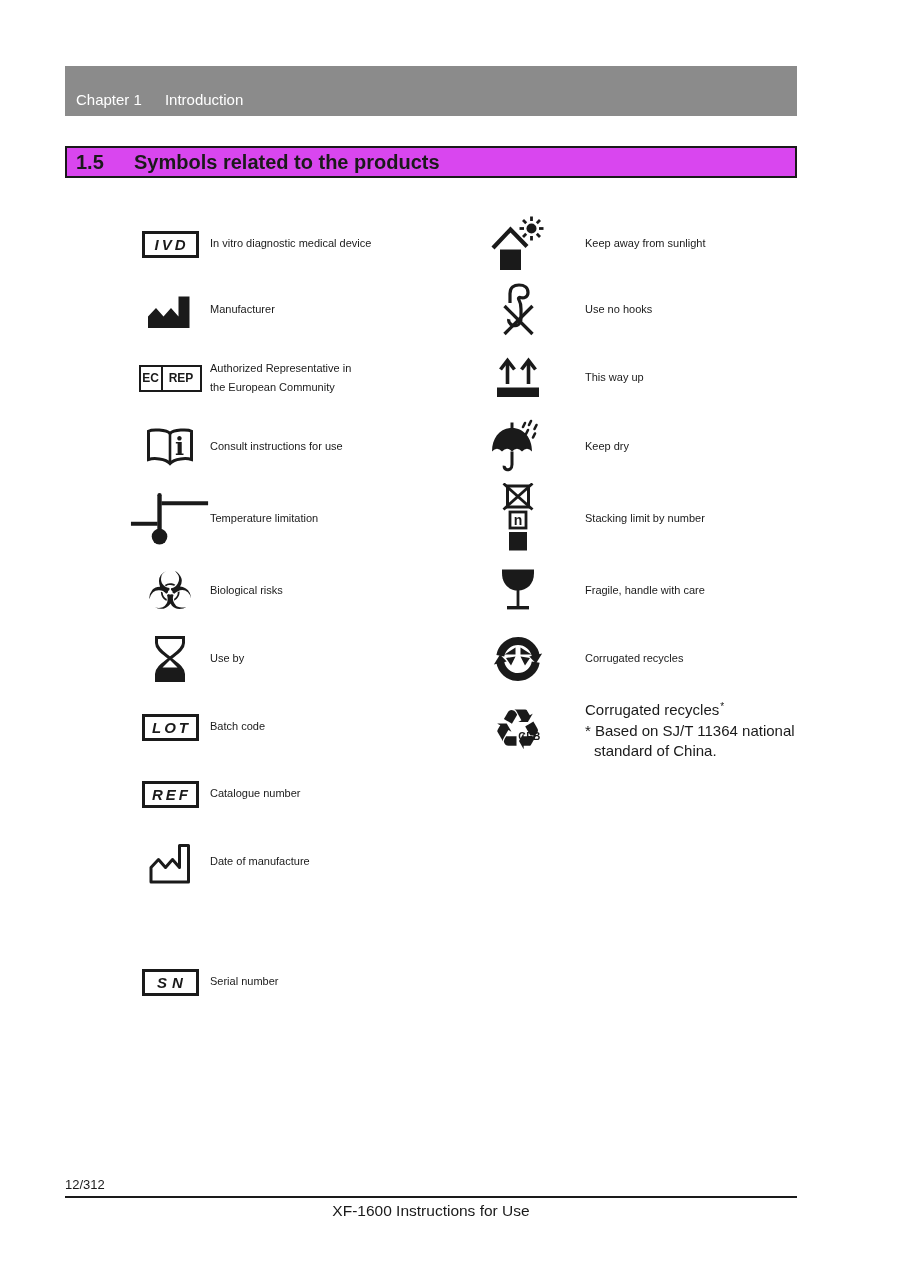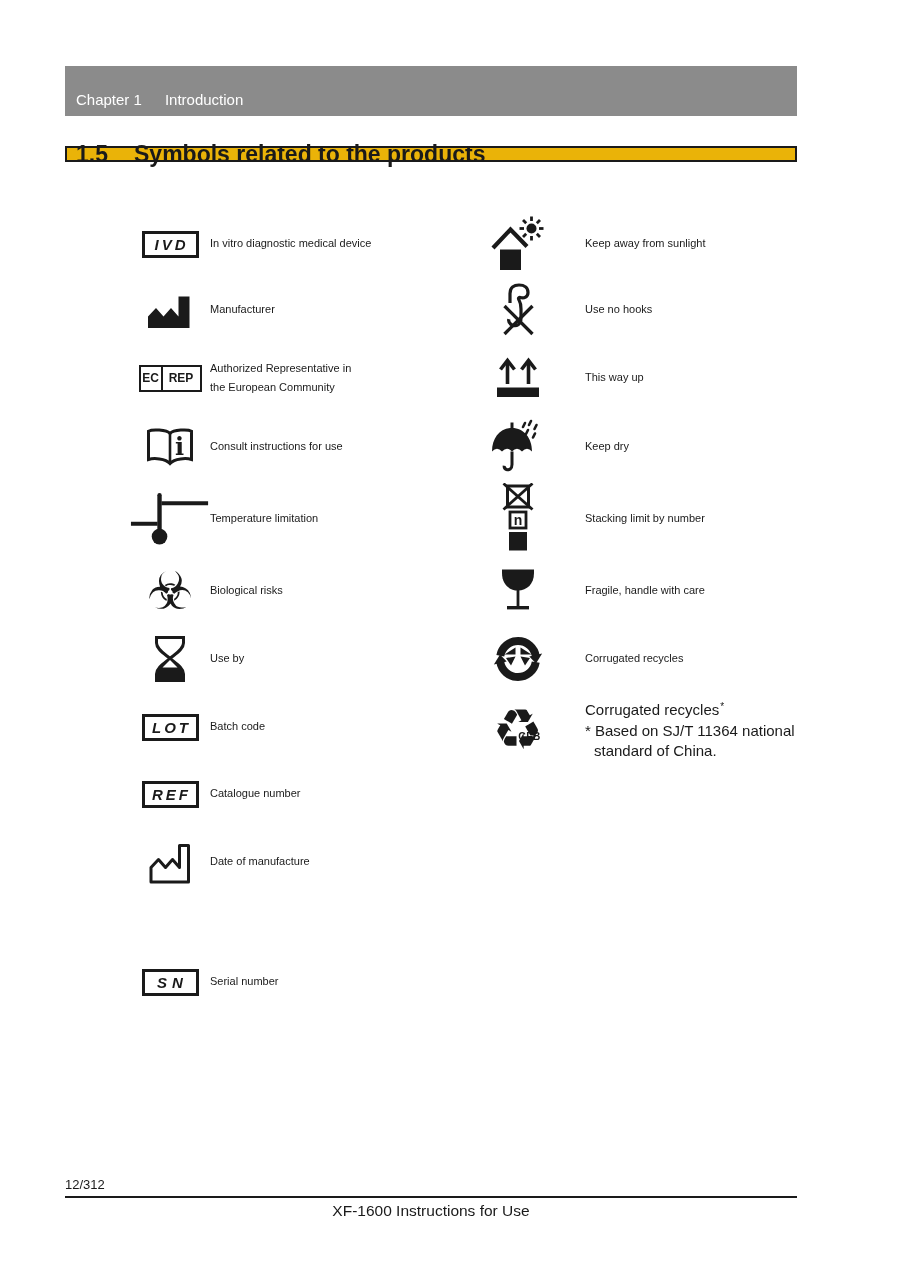--- a/index.html
+++ b/index.html
@@ -10,23 +10,23 @@
   }
   
   .chapter-bar{
     position:absolute;left:65px;top:66px;width:732px;height:50px;
     background:#8b8b8b;color:#ffffff;display:flex;align-items:flex-end;
     box-sizing:border-box;padding:0 0 8px 11px;font-size:15px;
   }
   .chapter-bar .gap{display:inline-block;width:23px;}
   
   .section-box{
-    position:absolute;left:65px;top:146px;width:732px;height:16px;
+    position:absolute;left:65px;top:146px;width:732px;height:32px;
     border:2px solid #1a1a1a;box-sizing:border-box;display:flex;align-items:center;
-    font-weight:700;font-size:23px;background:#eab308;
+    font-weight:700;font-size:20px;background:#d946ef;
   }
   .section-box .num{margin-left:9px;width:58px;}
   
   .lrow{position:absolute;left:130px;width:340px;height:68px;display:flex;align-items:center;}
   .rrow{position:absolute;left:465px;width:370px;height:68px;display:flex;align-items:center;}
   .icon-cell-l{width:80px;min-width:80px;display:flex;justify-content:center;align-items:center;}
   .icon-cell-r{width:105px;min-width:105px;display:flex;justify-content:center;align-items:center;}
   .sym-label{font-size:11px;line-height:19.5px;}
   .rrow .sym-label{margin-left:15px;}
   svg{display:block;}

